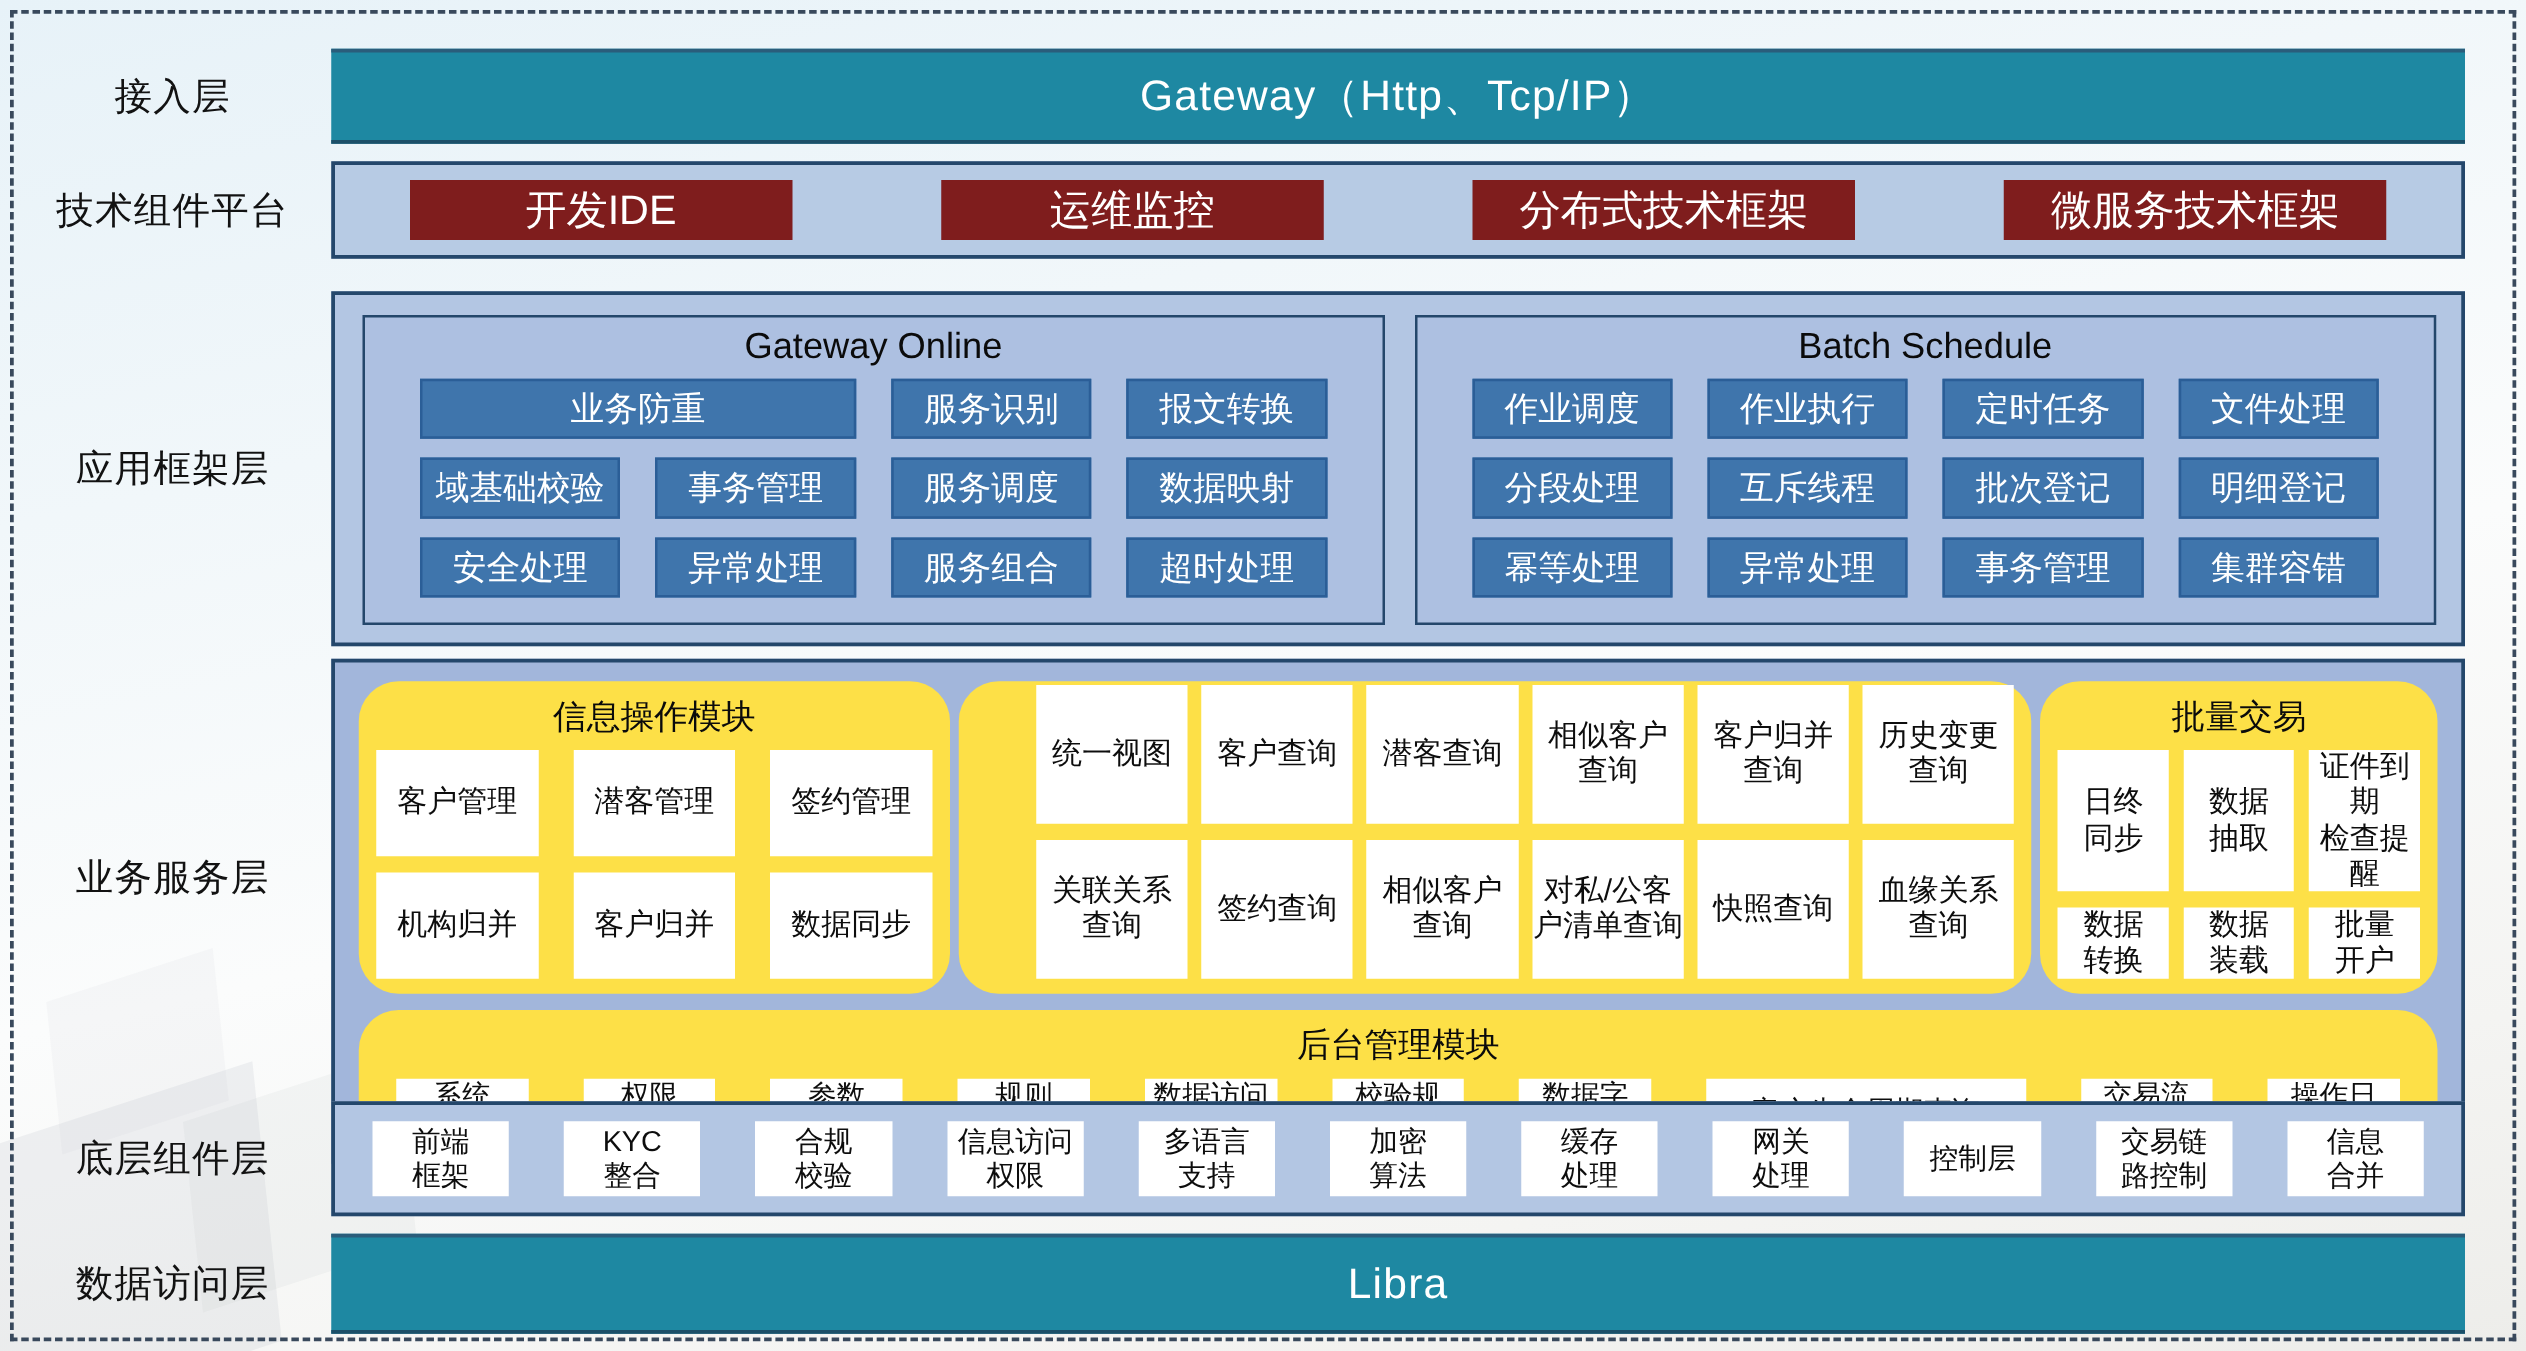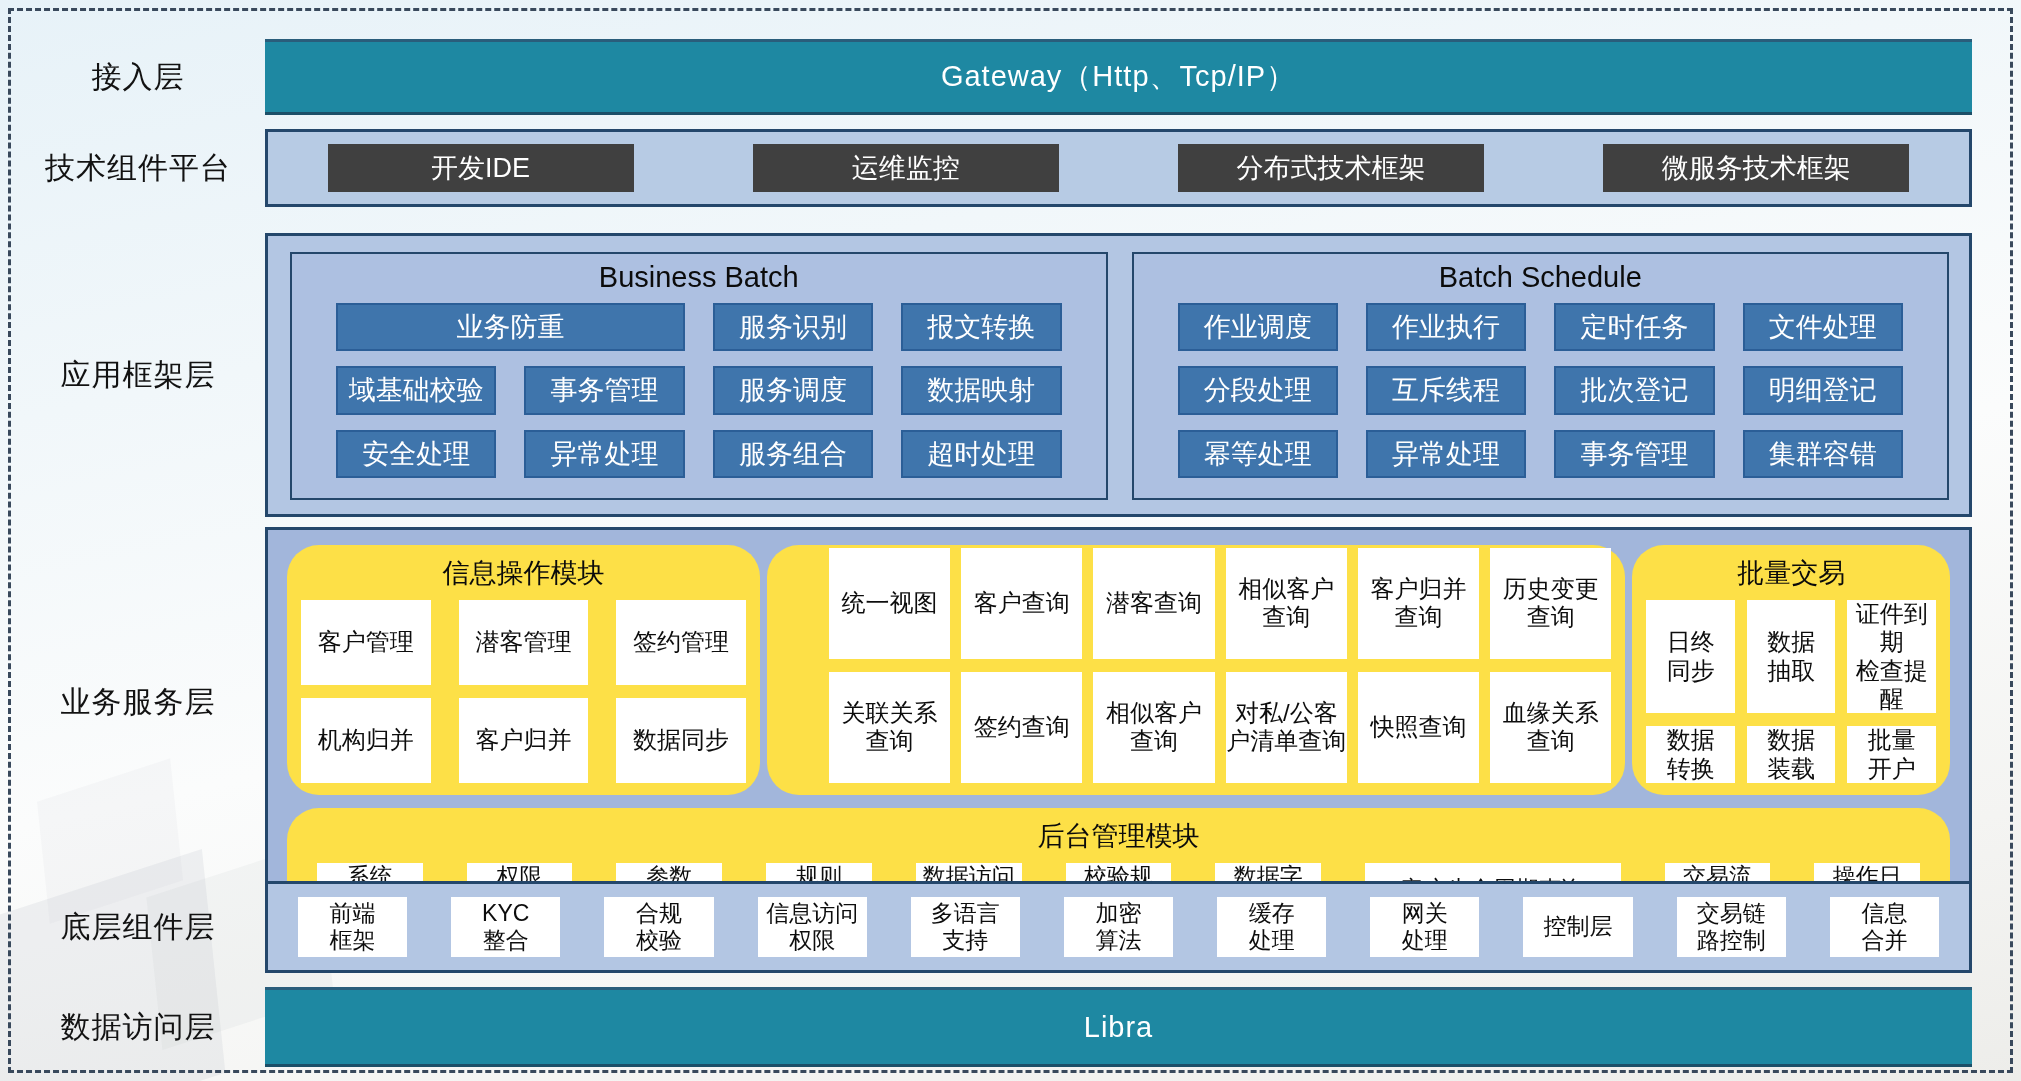--- a/index.html
+++ b/index.html
@@ -29,35 +29,35 @@
     display:flex;align-items:center;justify-content:center;
     font-size:30px;letter-spacing:1px;color:#121212;
   }
   .content{flex:1;margin-right:38px;display:flex;flex-direction:column;}
 
   
   .teal-bar{
     flex:1;display:flex;align-items:center;justify-content:center;
     background:#1e88a2;
     border-top:3px solid #2a5d7b;border-bottom:3px solid #1c4f68;
-    color:#fff;font-size:29px;letter-spacing:1px;
+    color:#fff;font-size:34px;letter-spacing:1px;
   }
 
   
   .row-access{margin-top:28px;height:76px;}
   .row-tech{margin-top:14px;height:78px;}
   .tech-box{
     flex:1;background:#b7cbe4;border:3px solid #24476b;
     display:flex;align-items:center;box-sizing:border-box;
   }
   .tech-grid{flex:1;display:grid;grid-template-columns:repeat(4,1fr);justify-items:center;}
   .tech-btn{
-    width:72%;height:48px;background:#404040;
+    width:72%;height:48px;background:#7f1d1d;
     display:flex;align-items:center;justify-content:center;
-    color:#fff;font-size:27px;
+    color:#fff;font-size:33px;
   }
 
   
   .row-app{margin-top:26px;height:284px;}
   .app-box{
     flex:1;background:#b3c6e3;border:3px solid #24476b;box-sizing:border-box;
     display:flex;gap:24px;padding:16px 20px 14px 22px;
   }
   .app-section{
     flex:1;background:#adc0e1;border:2px solid #24476b;
@@ -156,21 +156,21 @@
             </div>
         </div>
       </div>
     </div>
 
     <div class="row row-app">
       <div class="side-label">应用框架层</div>
       <div class="content">
         <div class="app-box">
           <div class="app-section">
-            <div class="app-title">Business Batch</div>
+            <div class="app-title">Gateway Online</div>
             <div class="app-grid">
 
             <div class="app-btn" style="grid-column: span 2;">
                   <span>业务防重</span>
                 </div>
                 <div class="app-btn">
                   <span>服务识别</span>
                 </div>
                 <div class="app-btn">
                   <span>报文转换</span>

